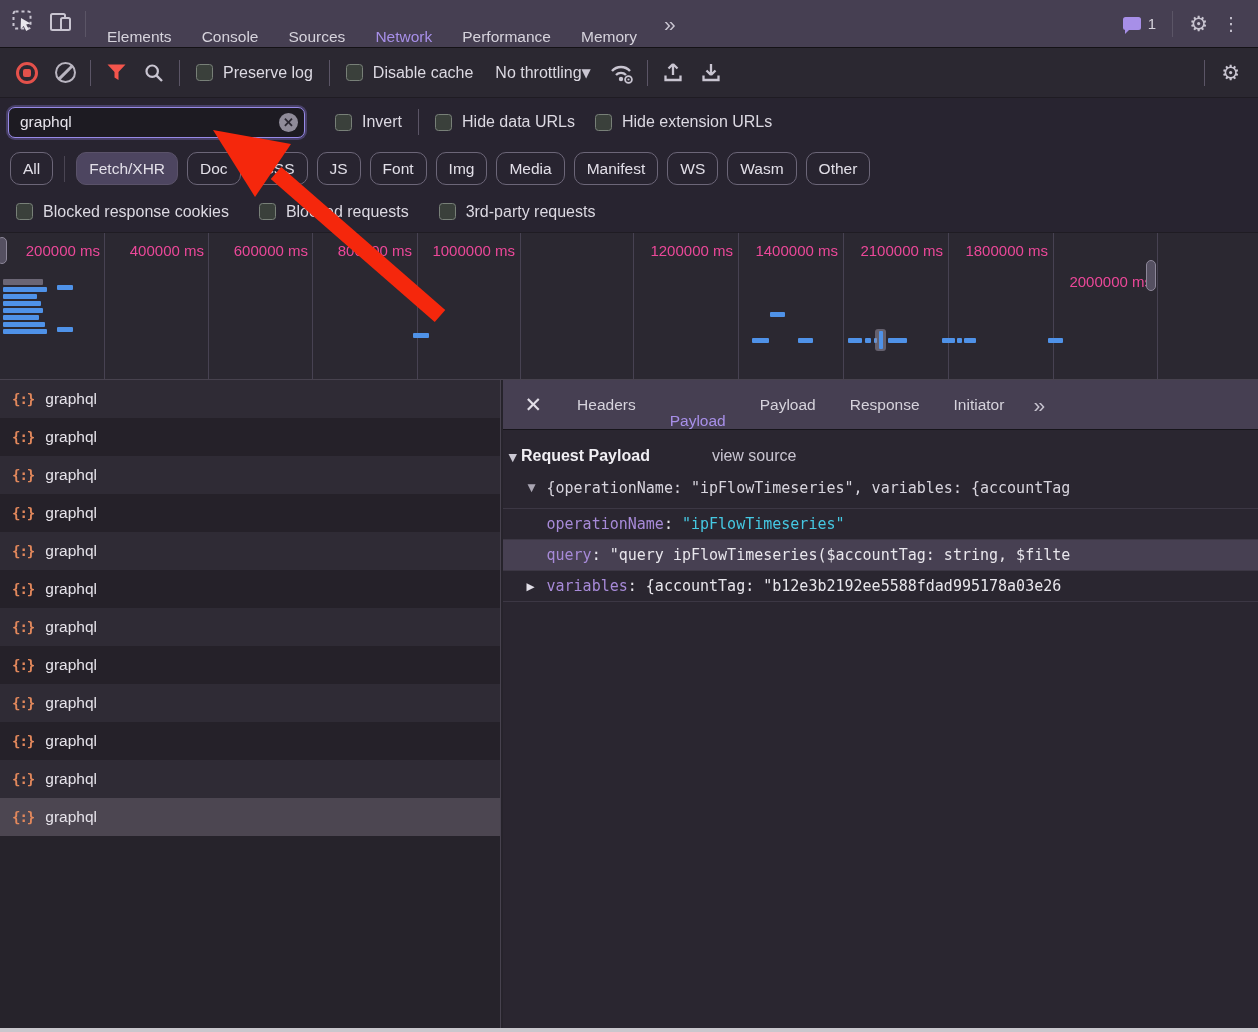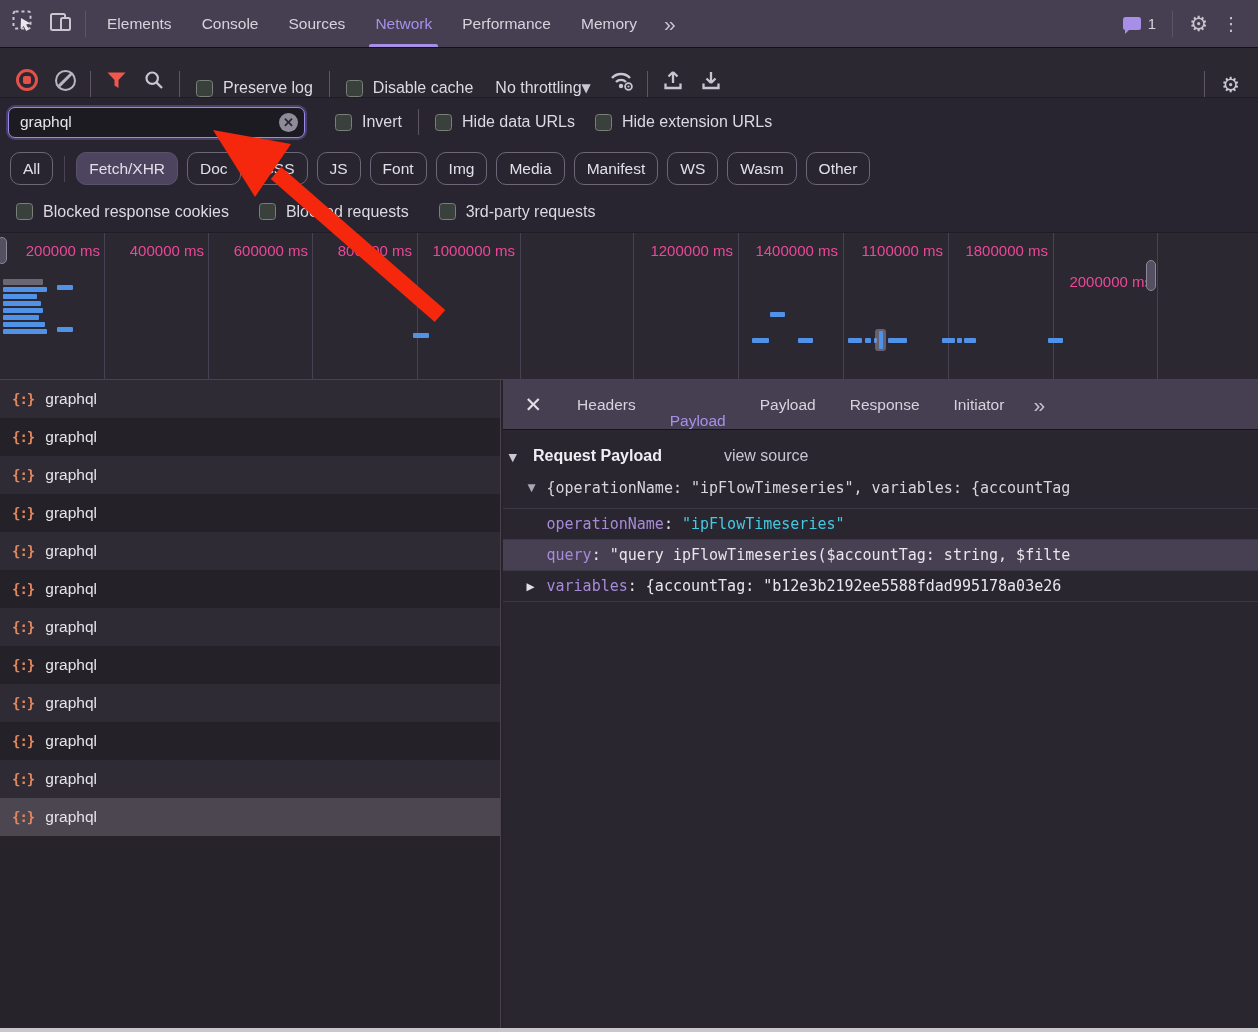--- a/index.html
+++ b/index.html
@@ -5,37 +5,37 @@
   html,body{margin:0;padding:0;background:#16141a;}
   .devtools{position:relative;width:1258px;height:1032px;background:#26232b;overflow:hidden;
     font-family:"Liberation Sans",sans-serif;color:#dcd9e2;-webkit-font-smoothing:antialiased;}
 
   
   .tabbar{position:absolute;left:0;top:0;width:100%;height:48px;background:#463f52;
     display:flex;align-items:center;border-bottom:1px solid #141216;box-sizing:border-box;}
   .tb-left{display:flex;align-items:center;padding:0 6px 0 12px;gap:14px;}
   .vsep{width:1px;height:26px;background:#5b5566;margin:0 6px;flex:none;}
   .tabs{display:flex;height:100%;}
-  .tab{padding:0 15px;height:100%;display:flex;align-items:center;font-size:15.5px;color:#d6d3dc;
+  .tab{padding:13px 15px;height:100%;display:flex;align-items:center;font-size:15.5px;color:#d6d3dc;
     position:relative;cursor:default;white-space:nowrap;}
   .tab.active{color:#a78fe8;}
   .tab.active::after{content:"";position:absolute;left:9px;right:9px;bottom:0;height:3px;background:#a78fe8;border-radius:2px 2px 0 0;}
   .more-chev{font-size:21px;color:#c9c5d1;padding:0 12px;letter-spacing:-2px;}
   .tb-right{margin-left:auto;display:flex;align-items:center;padding-right:10px;}
   .issues{display:flex;align-items:center;gap:7px;padding:0 10px;}
   .bubble{width:18px;height:13px;background:#a78fe8;border-radius:2.5px;position:relative;}
   .bubble::after{content:"";position:absolute;left:2px;bottom:-4px;border:4px solid transparent;border-top-color:#a78fe8;border-left-color:#a78fe8;}
   .issues-count{font-size:15px;color:#d6d3dc;}
   .icon-font{font-family:"DejaVu Sans",sans-serif;color:#c9c5d1;}
   .gear{font-size:21px;padding:0 10px;}
   .kebab{font-size:18px;padding:0 8px 0 4px;}
 
   
   .toolbar{position:absolute;left:0;top:48px;width:100%;height:50px;background:#2b2831;
-    display:flex;align-items:flex-end;border-bottom:1px solid #1f1c23;box-sizing:border-box;padding:0 8px;}
+    display:flex;align-items:center;border-bottom:1px solid #1f1c23;box-sizing:border-box;padding:0 8px;}
   .tbtn{display:flex;align-items:center;justify-content:center;width:38px;height:34px;flex:none;}
   .rec{width:16px;height:16px;border:3px solid #e4514b;border-radius:50%;display:flex;align-items:center;justify-content:center;}
   .rec i{display:block;width:8px;height:8px;background:#e4514b;border-radius:2px;}
   .block{width:17px;height:17px;border:2.5px solid #b9b5c0;border-radius:50%;position:relative;}
   .block::after{content:"";position:absolute;left:-1px;top:6.5px;width:19px;height:2.5px;background:#b9b5c0;transform:rotate(-45deg);}
   .checkbox-wrap{display:flex;align-items:center;gap:10px;padding:0 10px;font-size:16px;color:#dcd9e2;white-space:nowrap;}
   .cb{width:17px;height:17px;border-radius:3.5px;background:#3a403b;border:1.5px solid #788078;flex:none;box-sizing:border-box;}
   .throttle{display:flex;align-items:center;font-size:16px;color:#dcd9e2;padding:0 12px;}
   .caret{font-size:12px;color:#c9c5d1;font-family:"DejaVu Sans",sans-serif;}
   .toolbar svg,.filterrow svg{display:block;}
@@ -86,21 +86,21 @@
   .dtabs{height:50px;background:#463f52;display:flex;align-items:center;border-bottom:1px solid #17151b;box-sizing:border-box;}
   .dclose{font-size:21px;color:#e2dfe8;padding:0 18px 0 22px;font-family:"DejaVu Sans",sans-serif;}
   .dtab{padding:0 17px;height:100%;display:flex;align-items:center;font-size:15.5px;color:#d6d3dc;position:relative;white-space:nowrap;}
   .dtab.active{color:#a78fe8;margin-top:16px;}
   .dtab.active::after{content:"";position:absolute;left:13px;right:13px;bottom:0;height:3px;background:#a78fe8;border-radius:2px 2px 0 0;}
 
   
   .payload{position:absolute;left:0;right:0;top:50px;bottom:0;background:#2a2630;}
   .section-head{display:flex;align-items:baseline;padding:17px 0 8px 6px;}
   .tri{font-family:"DejaVu Sans",sans-serif;font-size:11px;color:#cbc8d3;}
-  .section-title{font-size:16px;font-weight:bold;color:#f0eef3;margin-left:16px;}
+  .section-title{font-size:16px;font-weight:bold;color:#f0eef3;margin-left:4px;}
   .view-source{font-size:16px;color:#c9c5d1;margin-left:62px;}
   .mono{font-family:"DejaVu Sans Mono",monospace;font-size:15px;}
   .preview-line{padding:6px 0 11px 0;color:#d8d5de;border-bottom:1px solid #3c3744;white-space:nowrap;overflow:hidden;position:relative;}
   .preview-line .tri{position:absolute;left:25px;top:8px;font-size:10.5px;color:#a9a5b2;}
   .preview-line .txt{padding-left:44px;}
   .tree-row{height:31px;line-height:31px;border-bottom:1px solid #3c3744;white-space:nowrap;overflow:hidden;position:relative;padding-left:44px;box-sizing:border-box;}
   .tree-row .tri{position:absolute;left:24px;top:0;line-height:31px;font-size:10.5px;color:#e2dfe8;}
   .tree-row.hl{background:#474052;}
   .key{color:#a78ad8;}
   .str{color:#45c8e2;}
@@ -275,21 +275,21 @@
       <div class="tl-div" style="left: 948px;"></div>
       <div class="tl-div" style="left: 1053px;"></div>
       <div class="tl-div" style="left: 1157px;"></div>
       <div class="tl-label" style="left: 100px;">200000 ms</div>
       <div class="tl-label" style="left: 204px;">400000 ms</div>
       <div class="tl-label" style="left: 308px;">600000 ms</div>
       <div class="tl-label" style="left: 412px;">800000 ms</div>
       <div class="tl-label" style="left: 515px;">1000000 ms</div>
       <div class="tl-label" style="left: 733px;">1200000 ms</div>
       <div class="tl-label" style="left: 838px;">1400000 ms</div>
-      <div class="tl-label" style="left: 943px;">1100000 ms</div>
+      <div class="tl-label" style="left: 943px;">2100000 ms</div>
       <div class="tl-label" style="left: 1048px;">1800000 ms</div>
       <div class="tl-label" style="left: 1152px; margin-top: 31px;">2000000 ms</div>
       <div class="tl-bar" style="left: 3px; top: 46px; width: 40px; height: 6px; background: rgb(107, 102, 117);"></div>
       <div class="tl-bar" style="left: 3px; top: 54px; width: 44px; height: 5px; background: rgb(79, 146, 232);"></div>
       <div class="tl-bar" style="left: 3px; top: 61px; width: 34px; height: 5px; background: rgb(79, 146, 232);"></div>
       <div class="tl-bar" style="left: 3px; top: 68px; width: 38px; height: 5px; background: rgb(79, 146, 232);"></div>
       <div class="tl-bar" style="left: 3px; top: 75px; width: 40px; height: 5px; background: rgb(79, 146, 232);"></div>
       <div class="tl-bar" style="left: 3px; top: 82px; width: 36px; height: 5px; background: rgb(79, 146, 232);"></div>
       <div class="tl-bar" style="left: 3px; top: 89px; width: 42px; height: 5px; background: rgb(79, 146, 232);"></div>
       <div class="tl-bar" style="left: 3px; top: 96px; width: 44px; height: 5px; background: rgb(79, 146, 232);"></div>

